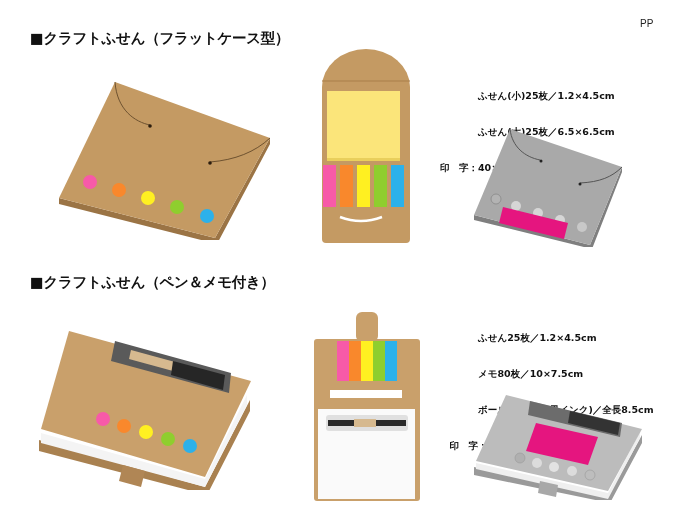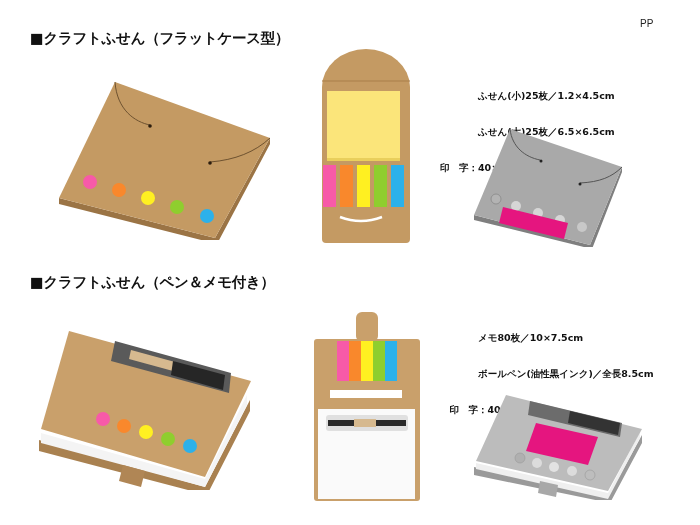--- a/index.html
+++ b/index.html
@@ -141,20 +141,21 @@
     <rect x="18" y="78" width="72" height="8" fill="#ffffff"></rect>
     <rect x="6" y="97" width="97" height="90" fill="#fafafa"></rect>
     <rect x="14" y="103" width="82" height="16" rx="3" fill="#e0e0e0"></rect>
     <rect x="16" y="108" width="26" height="6" fill="#2a2a2a"></rect>
     <rect x="42" y="107" width="22" height="8" fill="#d6b98f"></rect>
     <rect x="64" y="108" width="30" height="6" fill="#2a2a2a"></rect>
   </svg>
 </div>
 
 <div class="spec spec-2">
+  <span class="row">　　　　ふせん25枚／1.2×4.5cm</span>
   <span class="row">　　　　メモ80枚／10×7.5cm</span>
   <span class="row">　　　　ボールペン(油性黒インク)／全長8.5cm</span>
   <span class="row">　印　字：40×20㎜</span>
 </div>
 
 <div class="prod p2-print">
   <svg viewBox="0 0 175 115">
     <polygon points="4,82 138,112 172,50 172,58 140,118 4,90" fill="#9a9a9a"></polygon>
     <polygon points="6,78 138,108 170,47 170,53 138,114 6,84" fill="#efefef"></polygon>
     <polygon points="36,10 172,44 138,106 6,76" fill="#bcbcbc"></polygon>

